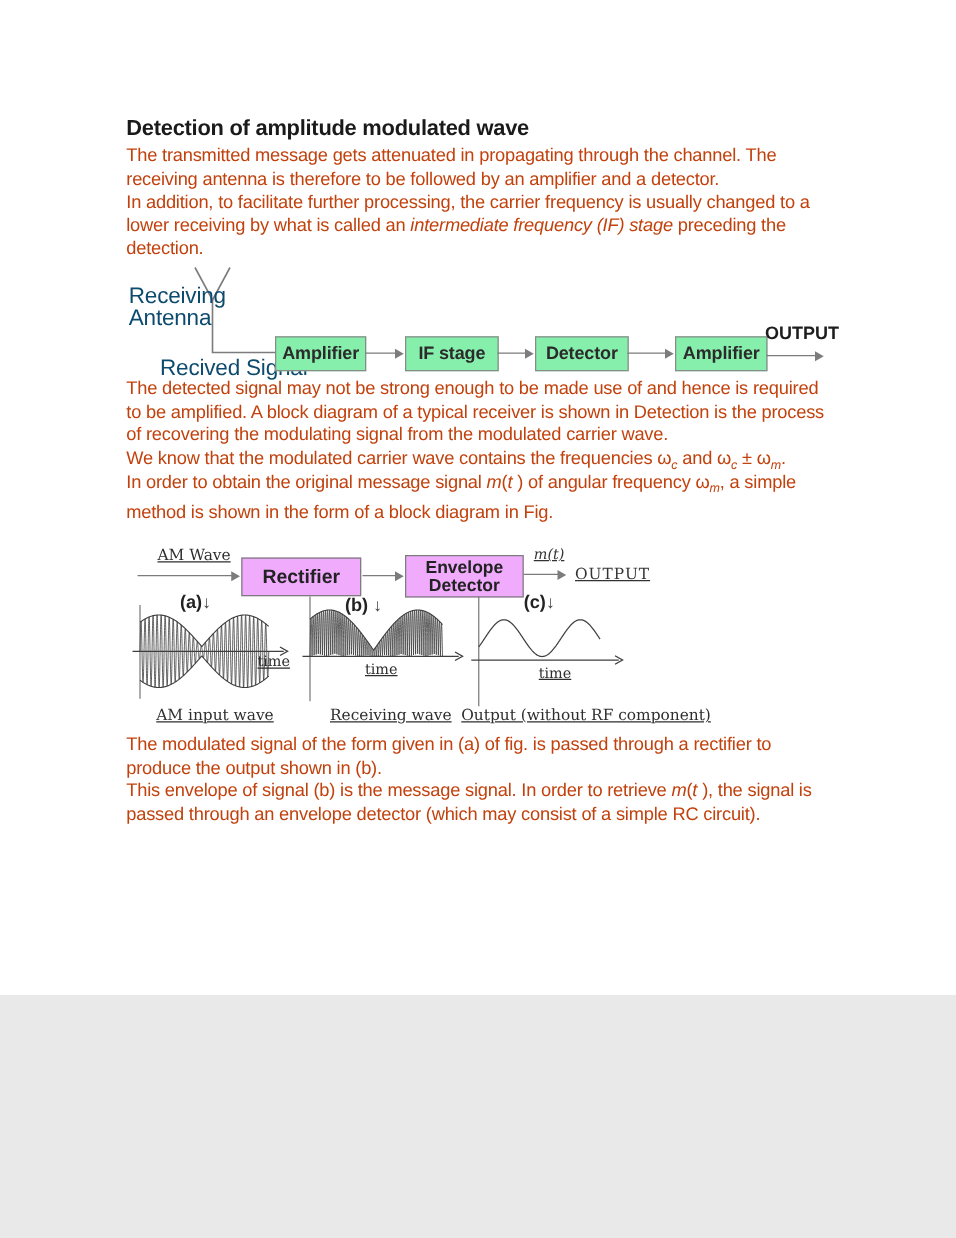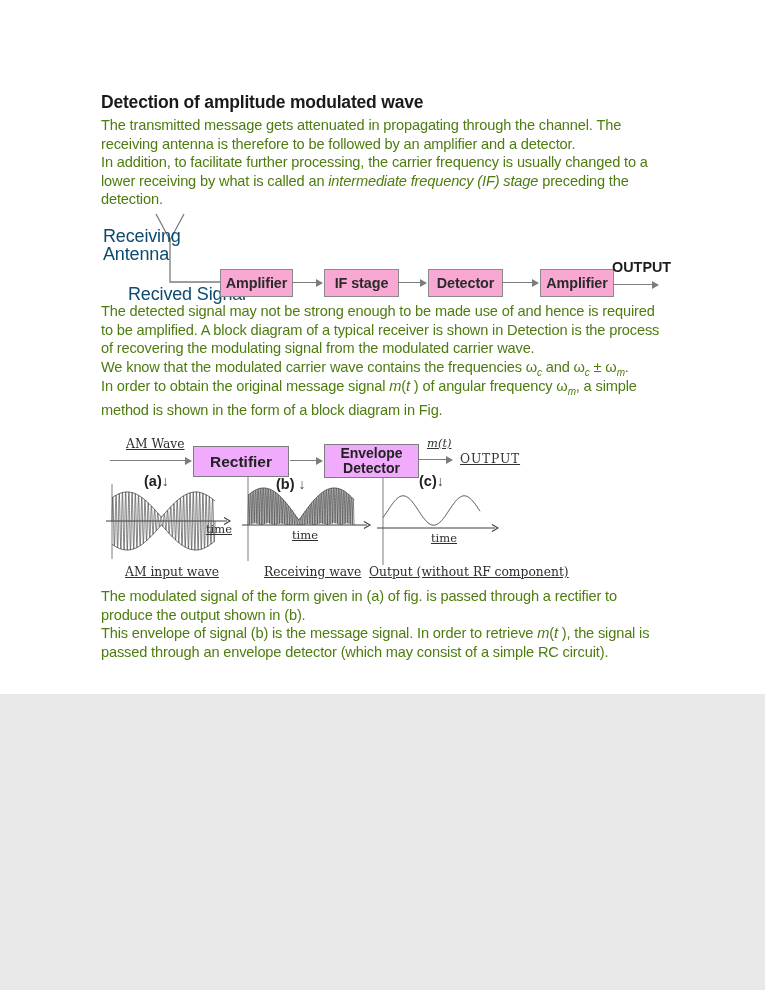--- a/index.html
+++ b/index.html
@@ -1,33 +1,33 @@
 <!DOCTYPE html>
 <html><head>
 <meta charset="utf-8">
 <style>
   html,body{margin:0;padding:0;background:#e9e9e9;}
   .page{
-    position:relative;width:765px;height:694px;margin:0 auto;
+    position:relative;width:765px;height:796px;margin:0 auto;
     background:#ffffff;overflow:hidden;
     font-family:"Liberation Sans",sans-serif;color:#1d1d1d;
   }
   .abs{position:absolute;}
   .title{
     left:101px;top:92px;font-size:17.5px;font-weight:600;letter-spacing:-0.2px;color:#1a1a1a;
   }
   .body-text{
     left:101px;font-size:14.6px;line-height:18.6px;letter-spacing:-0.15px;
-    white-space:nowrap;color:#4d7c0f;
+    white-space:nowrap;color:#c2410c;
   }
   .it{font-style:italic;}
   sub{font-size:10px;font-style:italic;}
   
   .blk{
-    border:1.2px solid #8a8a8a;background:#f9a8d4;text-align:center;
+    border:1.2px solid #8a8a8a;background:#86efac;text-align:center;
     height:26px;line-height:26px;font-size:14.4px;font-weight:600;color:#2b2b2b;
     letter-spacing:-0.1px;
   }
   .blk-lg{
     border:1.2px solid #7d7d7d;background:#f0abfc;text-align:center;
     font-weight:600;color:#222;display:flex;flex-direction:column;justify-content:center;
   }
   
   .harrow{height:1.2px;background:#7c7c7c;}
   .harrow::after{

